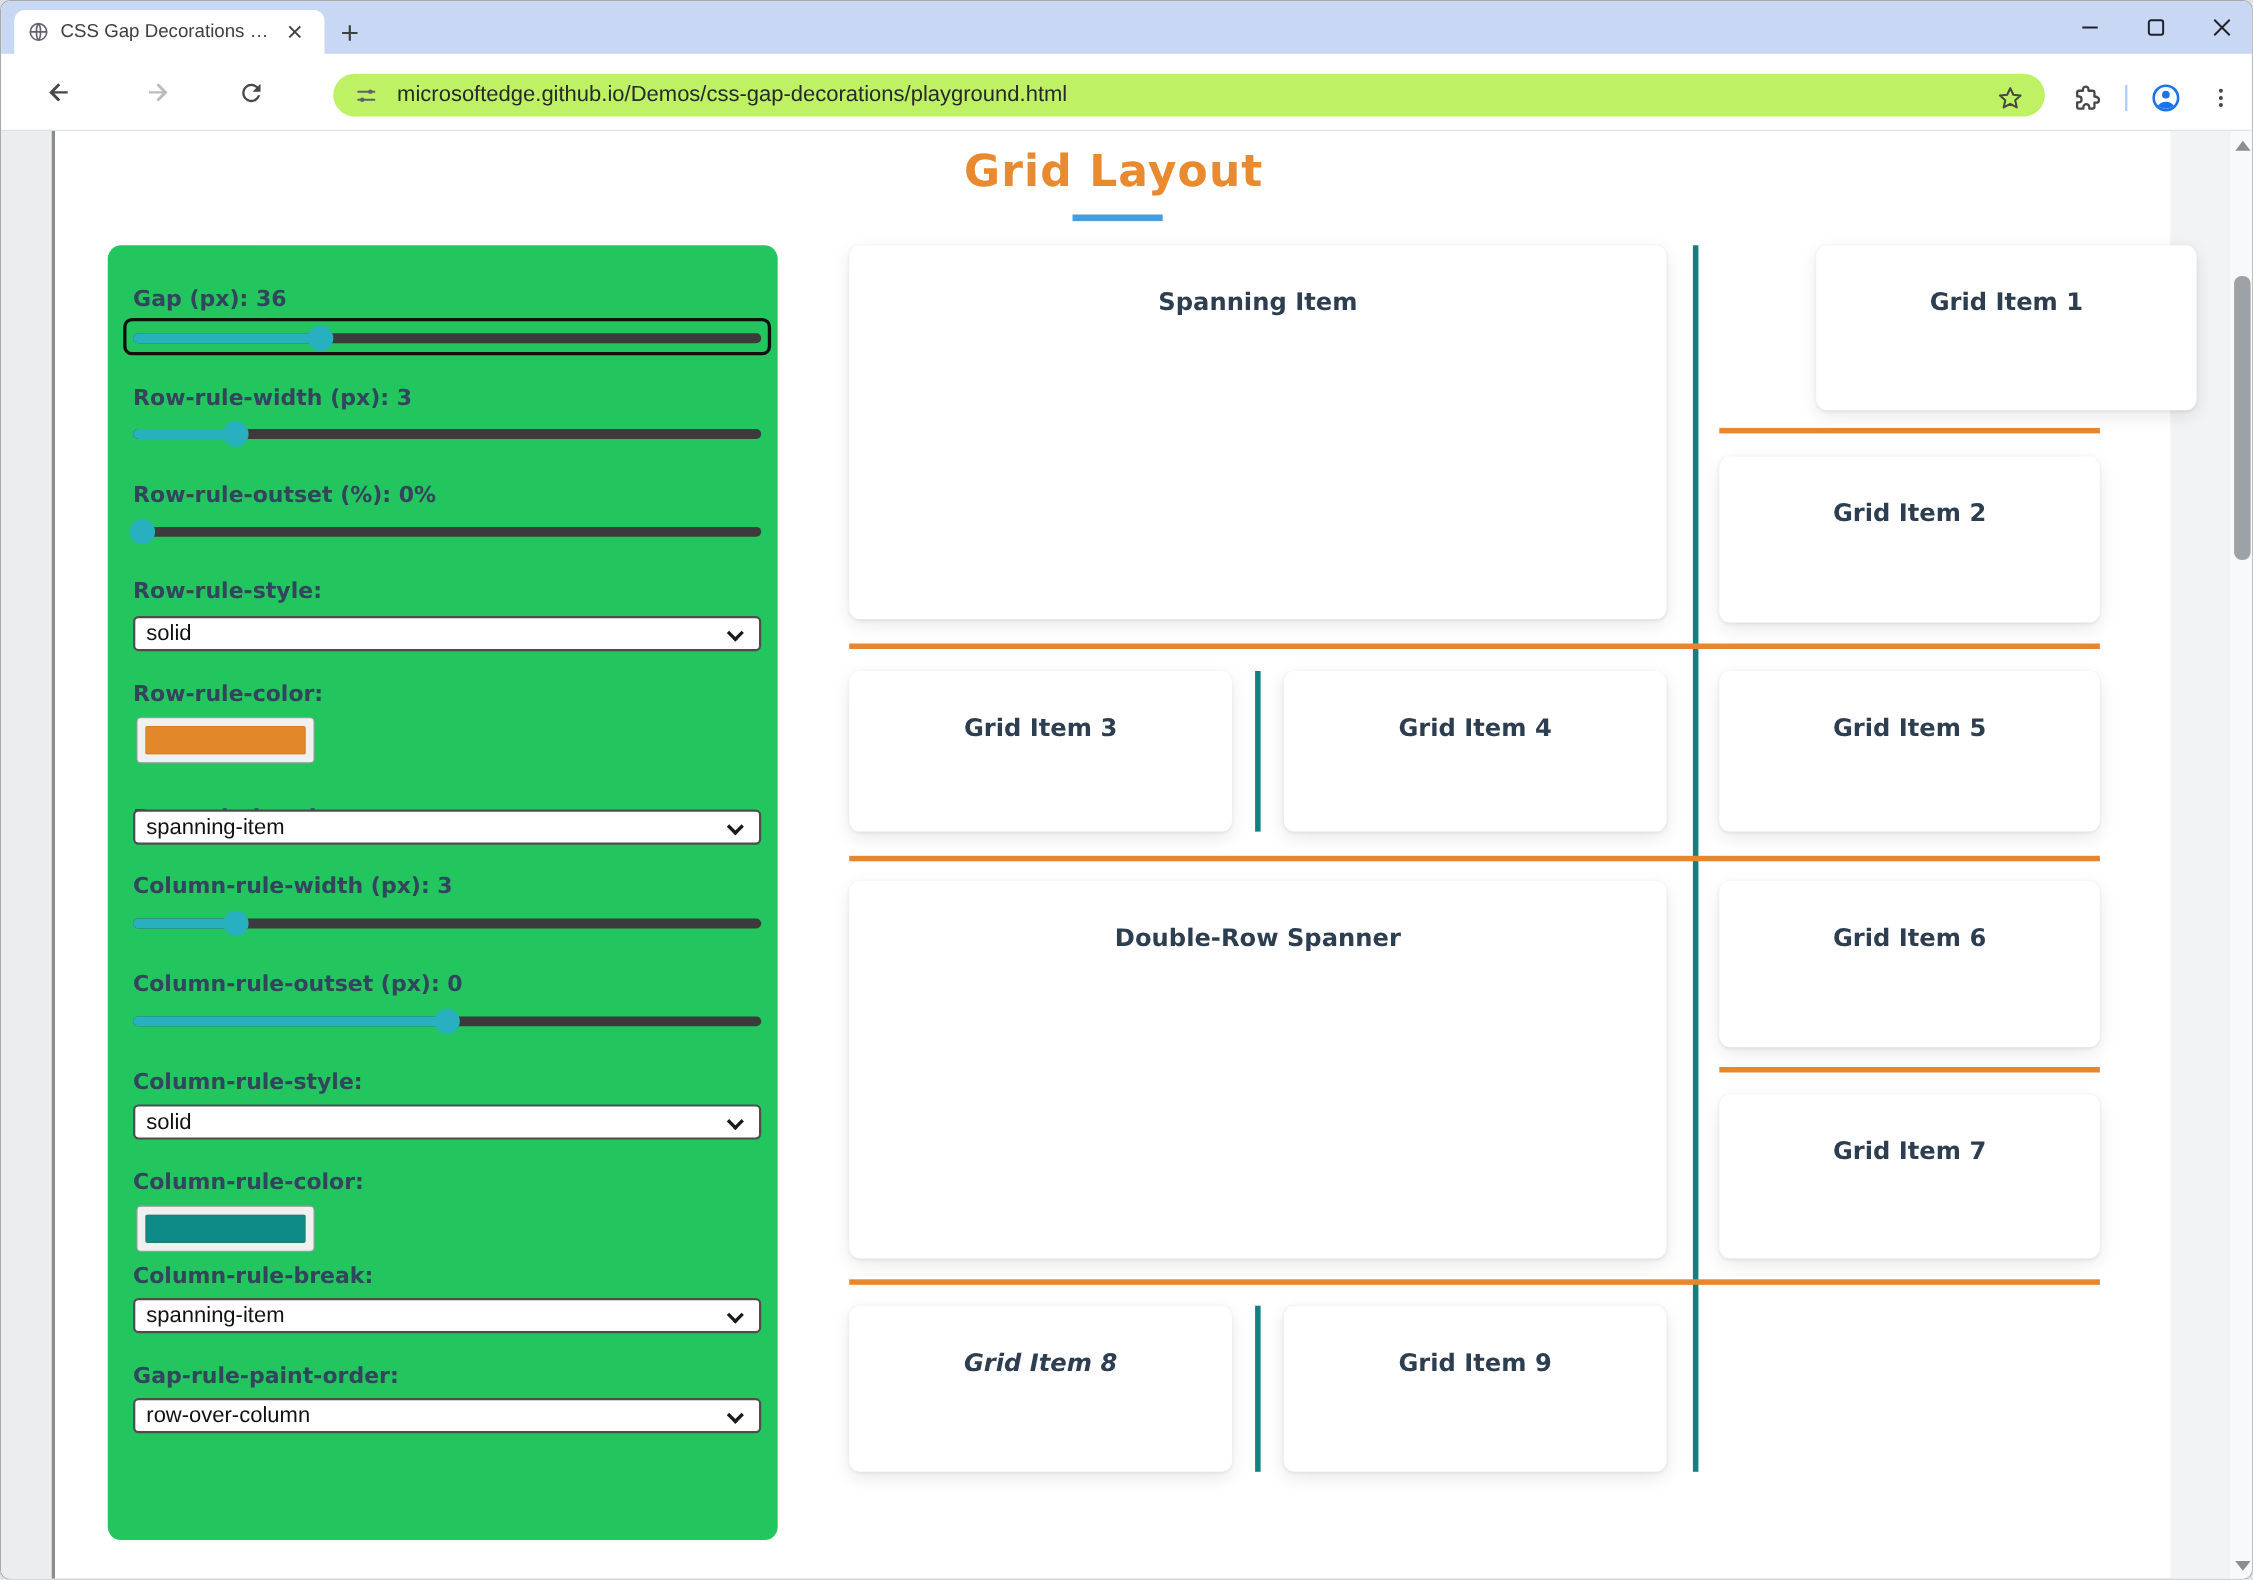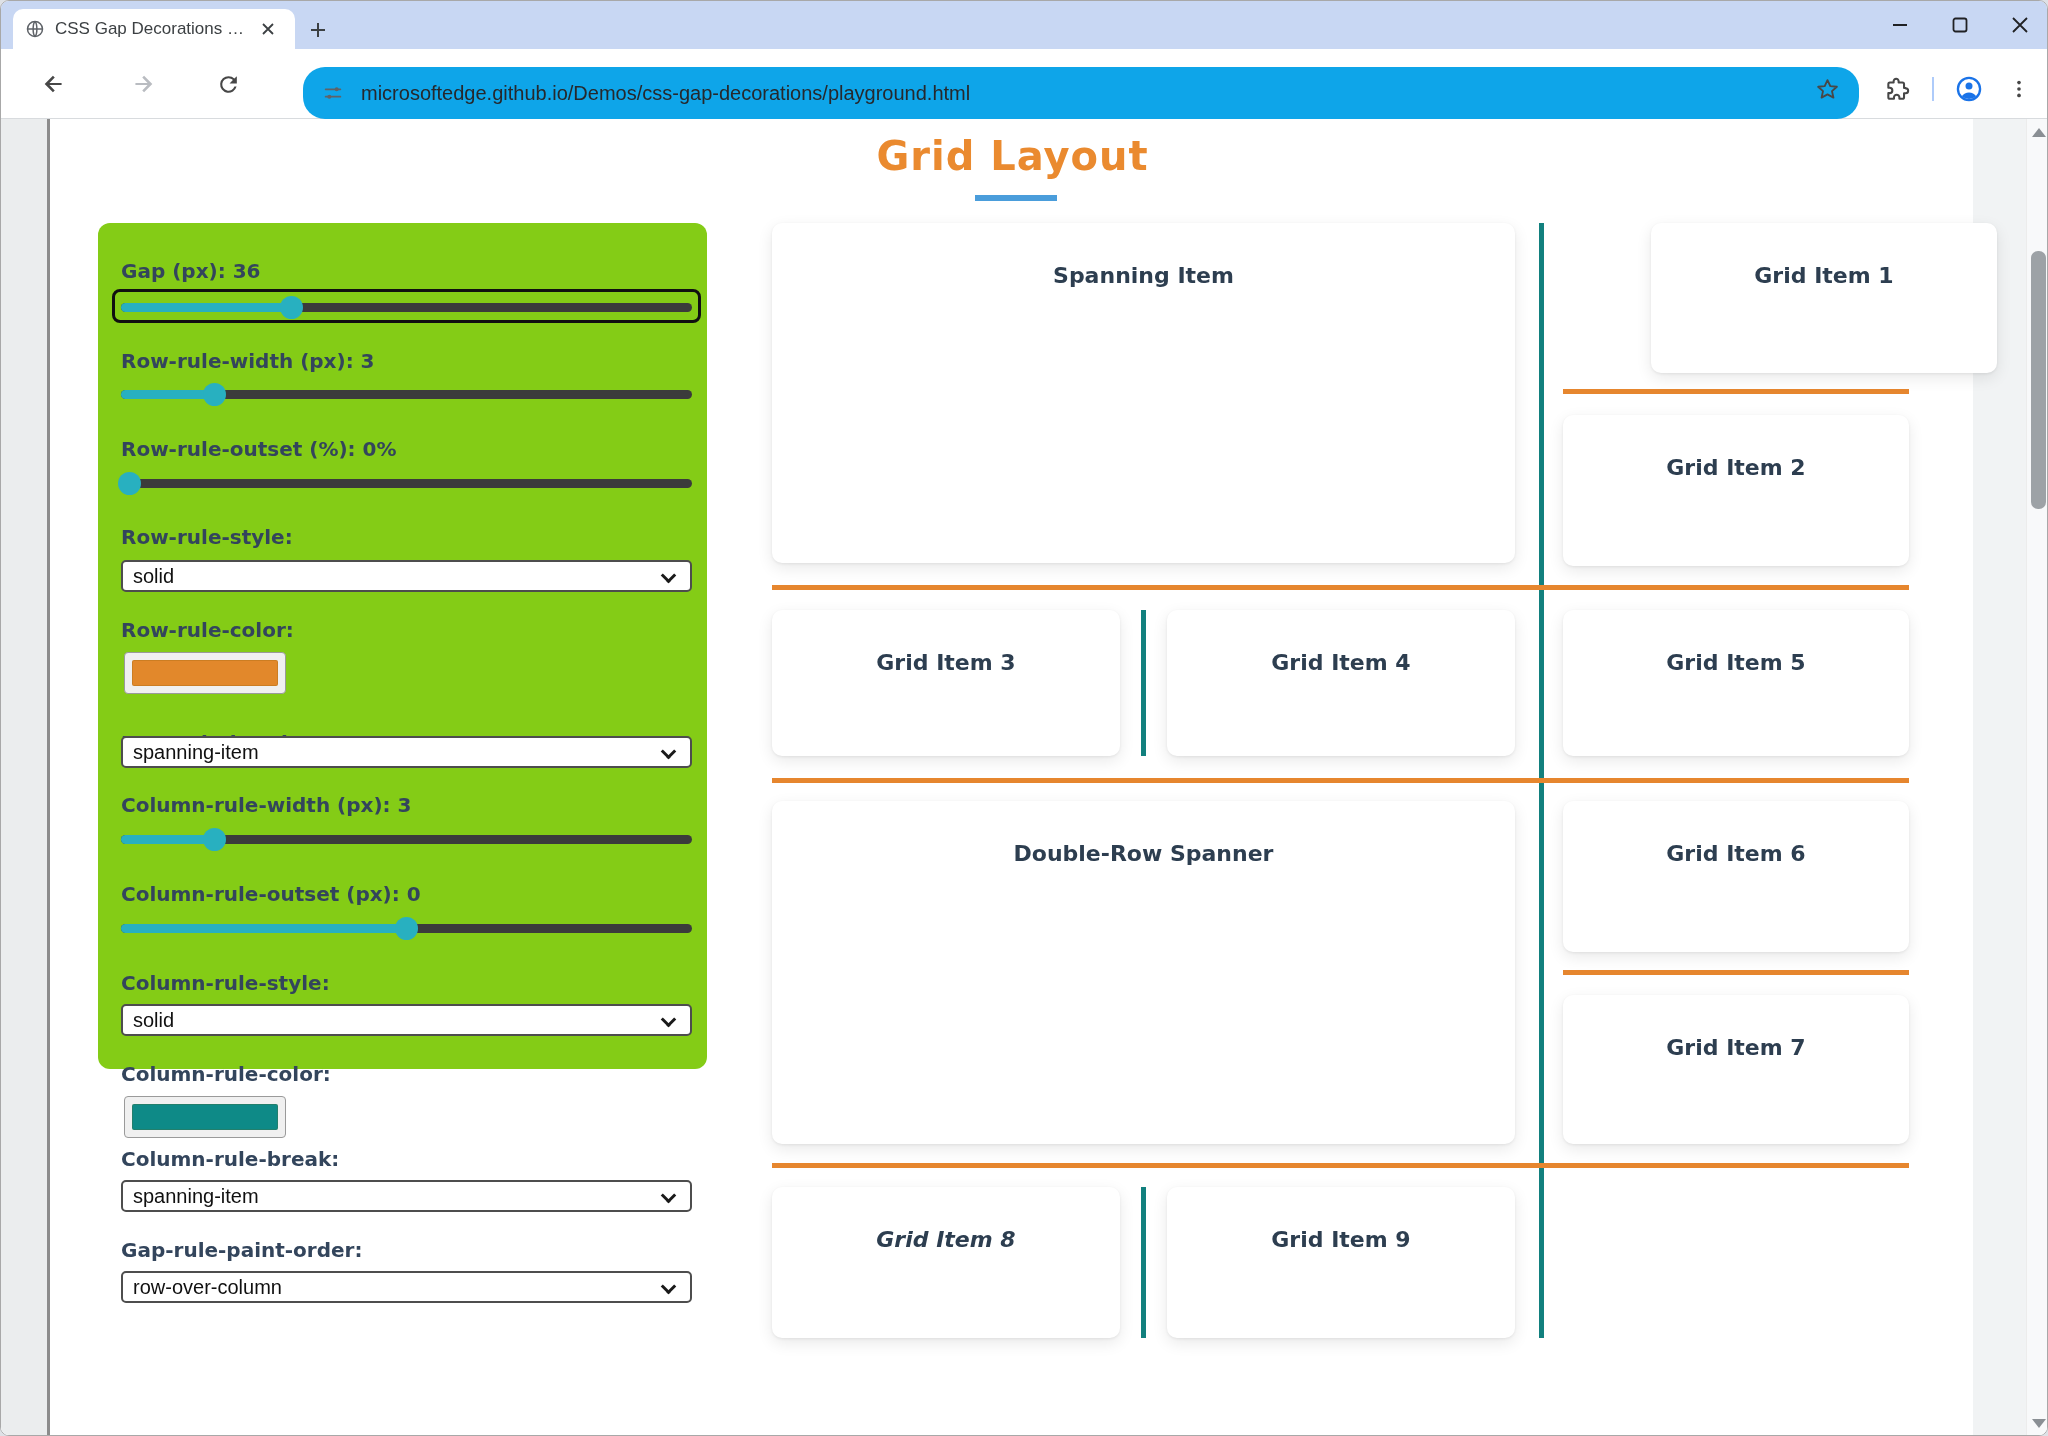--- a/index.html
+++ b/index.html
@@ -11,38 +11,38 @@
   .tabstrip { position:absolute; left:0; top:0; width:2048px; height:48px; background:#c8d7f3; }
   .tab { position:absolute; left:12px; top:8px; width:282px; height:40px; background:#ffffff; border-radius:10px 10px 0 0; display:flex; align-items:center; padding:0 10px 0 12px; }
   .tab-title { font-family:"Liberation Sans", sans-serif; font-size:17px; color:#3c4043; white-space:nowrap; overflow:hidden; text-overflow:ellipsis; width:196px; margin-left:10px; }
   .tab-close { margin-left:6px; width:22px; height:22px; border-radius:50%; display:flex; align-items:center; justify-content:center; cursor:pointer; }
   .newtab-btn { position:absolute; left:304px; top:16px; width:26px; height:26px; display:flex; align-items:center; justify-content:center; }
   .win-controls { position:absolute; right:14px; top:6px; height:36px; display:flex; gap:30px; align-items:center; }
   .win-btn { width:30px; height:30px; display:flex; align-items:center; justify-content:center; }
 
   .toolbar { position:absolute; left:0; top:48px; width:2048px; height:70px; background:#ffffff; border-bottom:1px solid #d8dbde; }
   .nav-ico { position:absolute; top:48px; width:40px; height:40px; display:flex; align-items:center; justify-content:center; margin-top:15px; }
-  .omnibox { position:absolute; left:302px; top:66px; width:1556px; height:52px; border-radius:22px; background:#0ea5e9; display:flex; align-items:center;text-align:right; }
+  .omnibox { position:absolute; left:302px; top:66px; width:1556px; height:39px; border-radius:22px; background:#bef264; display:flex; align-items:center;text-align:right; }
   .site-info { margin-left:16px; width:28px; height:28px; display:flex; align-items:center; justify-content:center; }
   .url-text { font-family:"Liberation Sans", sans-serif; font-size:20px; color:#26282c; margin-left:14px; white-space:nowrap; }
   .ob-star { position:absolute; left:1808px; top:70px; width:36px; height:36px; display:flex; align-items:center; justify-content:center; }
   .tb-right { position:absolute; top:70px; width:36px; height:36px; display:flex; align-items:center; justify-content:center; }
   .tb-sep { position:absolute; left:1931px; top:76px; width:2px; height:24px; background:#aecbfa; }
 
   
   .page { position:absolute; left:0; top:118px; width:2048px; height:1318px; background:#ffffff;padding-left:36px; }
   .gutter-left { position:absolute; left:0; top:0; width:46px; height:1318px; background:#ebedee; }
   .gutter-divider { position:absolute; left:46px; top:0; width:3px; height:1318px; background:#8c8c8c; }
   .gutter-right { position:absolute; left:1972px; top:0; width:53px; height:1318px; background:#f1f3f4; }
 
   .page-title { position:absolute; left:51px; top:14px; width:1921px; text-align:center; font-size:40px; font-weight:bold; color:#ea8a2f; letter-spacing:1px; }
   .title-underline { position:absolute; left:974px; top:76px; width:82px; height:6px; background:#4a9ddb; }
 
   
-  .panel { position:absolute; left:97px; top:104px; width:609px; height:846px; background:#84cc16; border-radius:12px;text-decoration:underline; }
+  .panel { position:absolute; left:97px; top:104px; width:609px; height:1177px; background:#22c55e; border-radius:12px;text-decoration:underline; }
   .plabel { position:absolute; left:23px; font-size:20px; font-weight:bold; color:#33455c; white-space:nowrap; }
   .slider { position:absolute; left:23px; width:571px; height:24px; }
   .slider .track { position:absolute; left:0; top:8px; width:100%; height:9px; border-radius:5px; background:#3b3b3b; }
   .slider .fill { position:absolute; left:0; top:8px; height:9px; border-radius:5px 0 0 5px; background:#28b0c0; }
   .slider .thumb { position:absolute; top:1px; width:23px; height:23px; margin-left:-12px; border-radius:50%; background:#28b0c0; }
   .focus-ring { position:absolute; left:14px; width:589px; height:34px; border:3px solid #101010; border-radius:8px; pointer-events:none; }
   .selectbox { position:absolute; left:23px; width:571px; height:32px; background:#fff; border:2px solid #4d4d4d; border-radius:5px; display:flex; align-items:center; }
   .select-value { font-family:"Liberation Sans", sans-serif; font-size:20px; color:#101010; margin-left:10px; }
   .chevron { position:absolute; right:16px; top:8px; width:11px; height:11px; border-right:3px solid #1a1a1a; border-bottom:3px solid #1a1a1a; transform:rotate(45deg); }
   .swatch { position:absolute; left:26px; width:162px; height:42px; background:#f0f0f0; border:1px solid #9a9a9a; border-radius:4px; }

